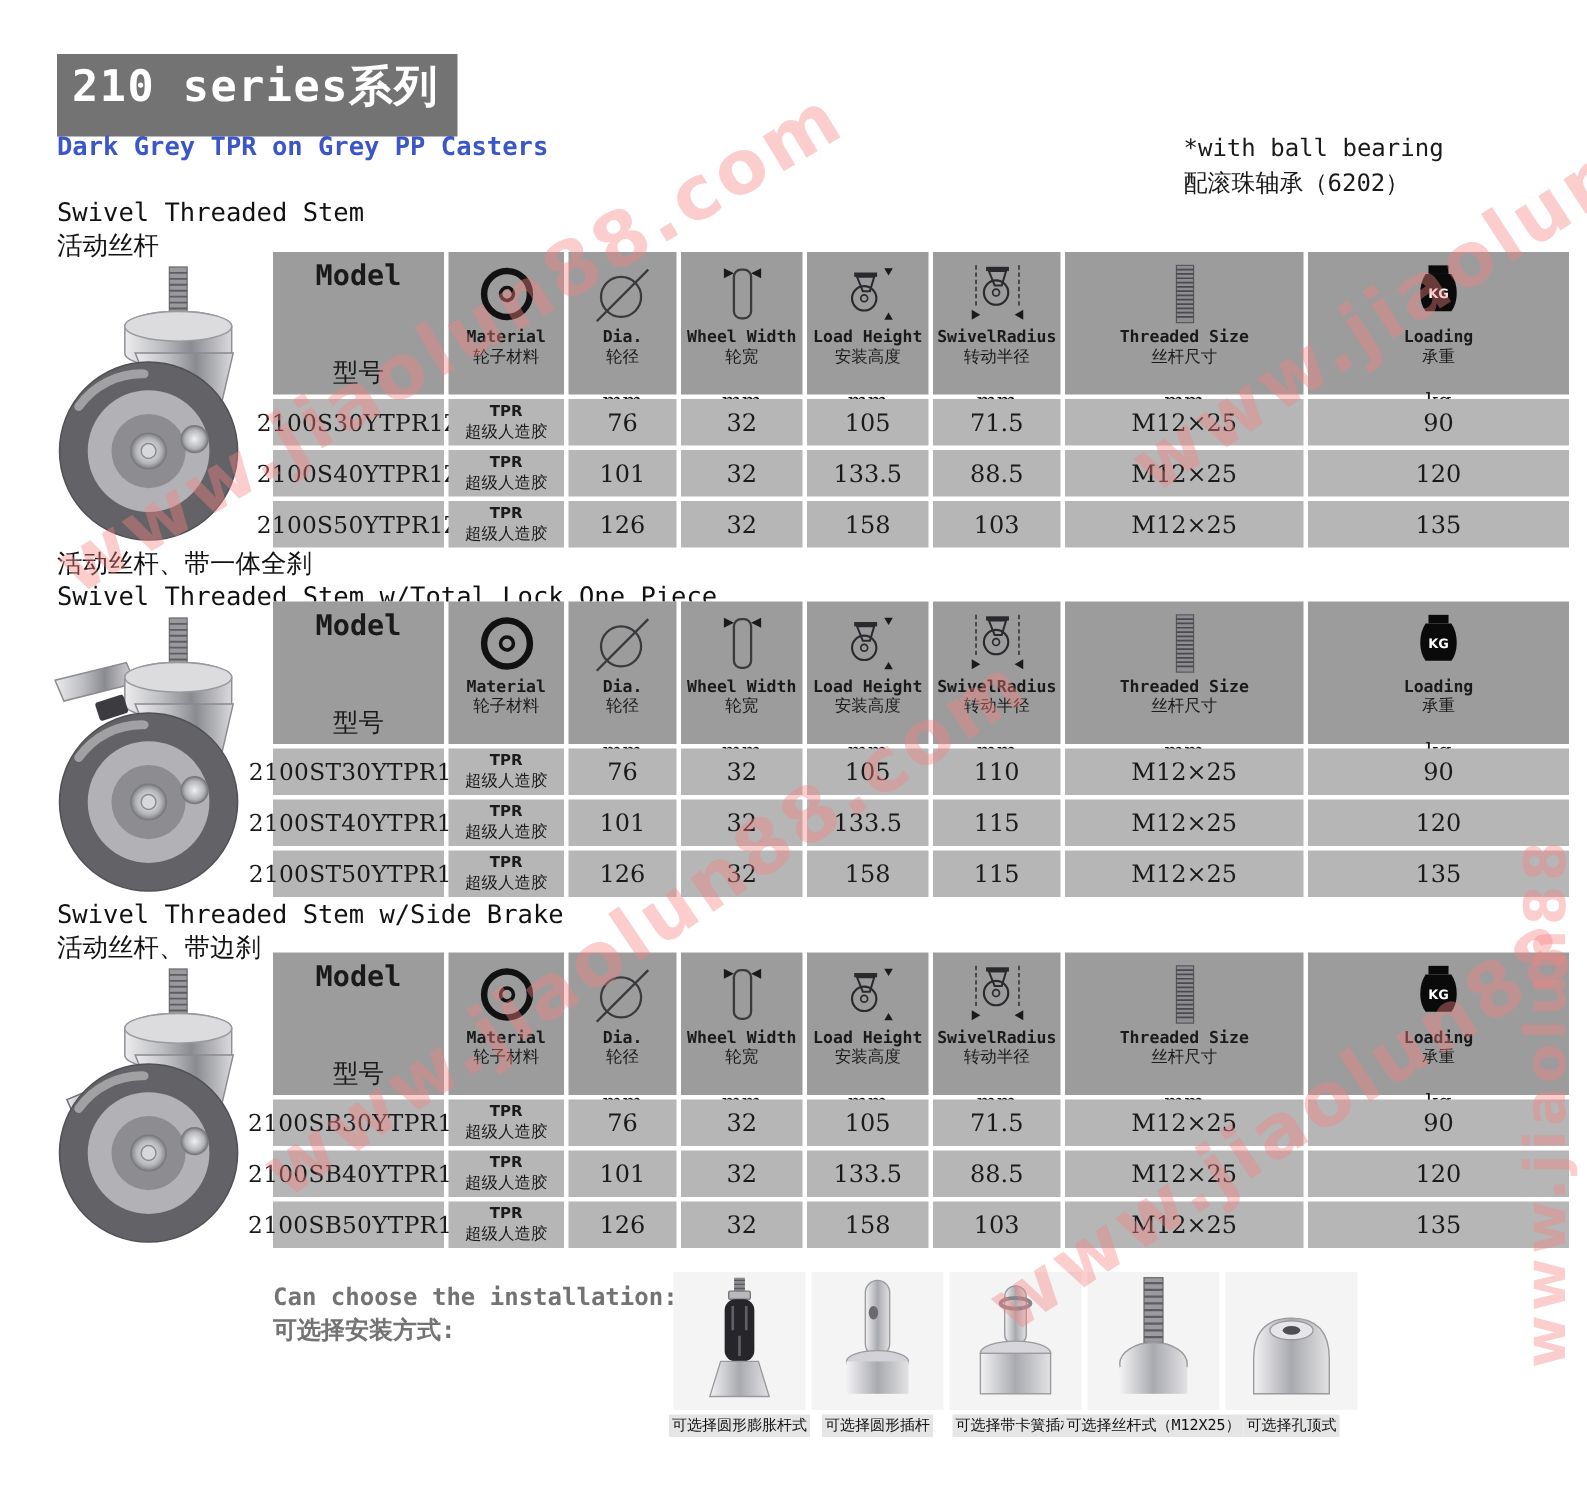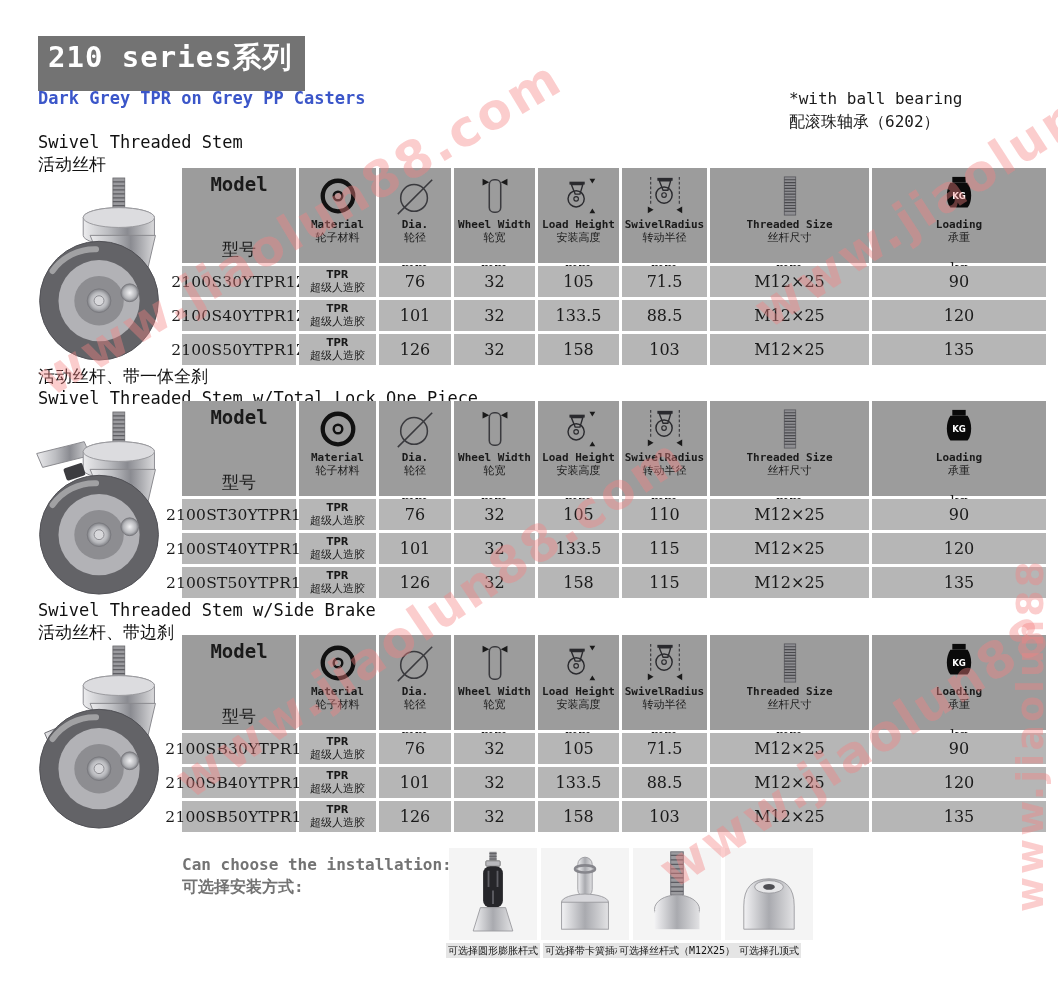--- a/index.html
+++ b/index.html
@@ -520,20 +520,28 @@
       <div class="install-img">
         <svg viewBox="0 0 88 100">
           <use href="#stem-round-expander"></use>
         </svg>
       </div>
       <div class="install-label">可选择圆形膨胀杆式</div>
     </div>
     <div class="install-item">
       <div class="install-img">
         <svg viewBox="0 0 88 100">
+          <use href="#stem-round-plug"></use>
+        </svg>
+      </div>
+      <div class="install-label">可选择圆形插杆</div>
+    </div>
+    <div class="install-item">
+      <div class="install-img">
+        <svg viewBox="0 0 88 100">
           <use href="#stem-circlip-plug"></use>
         </svg>
       </div>
       <div class="install-label">可选择带卡簧插杆</div>
     </div>
     <div class="install-item">
       <div class="install-img">
         <svg viewBox="0 0 88 100">
           <use href="#stem-threaded"></use>
         </svg>

